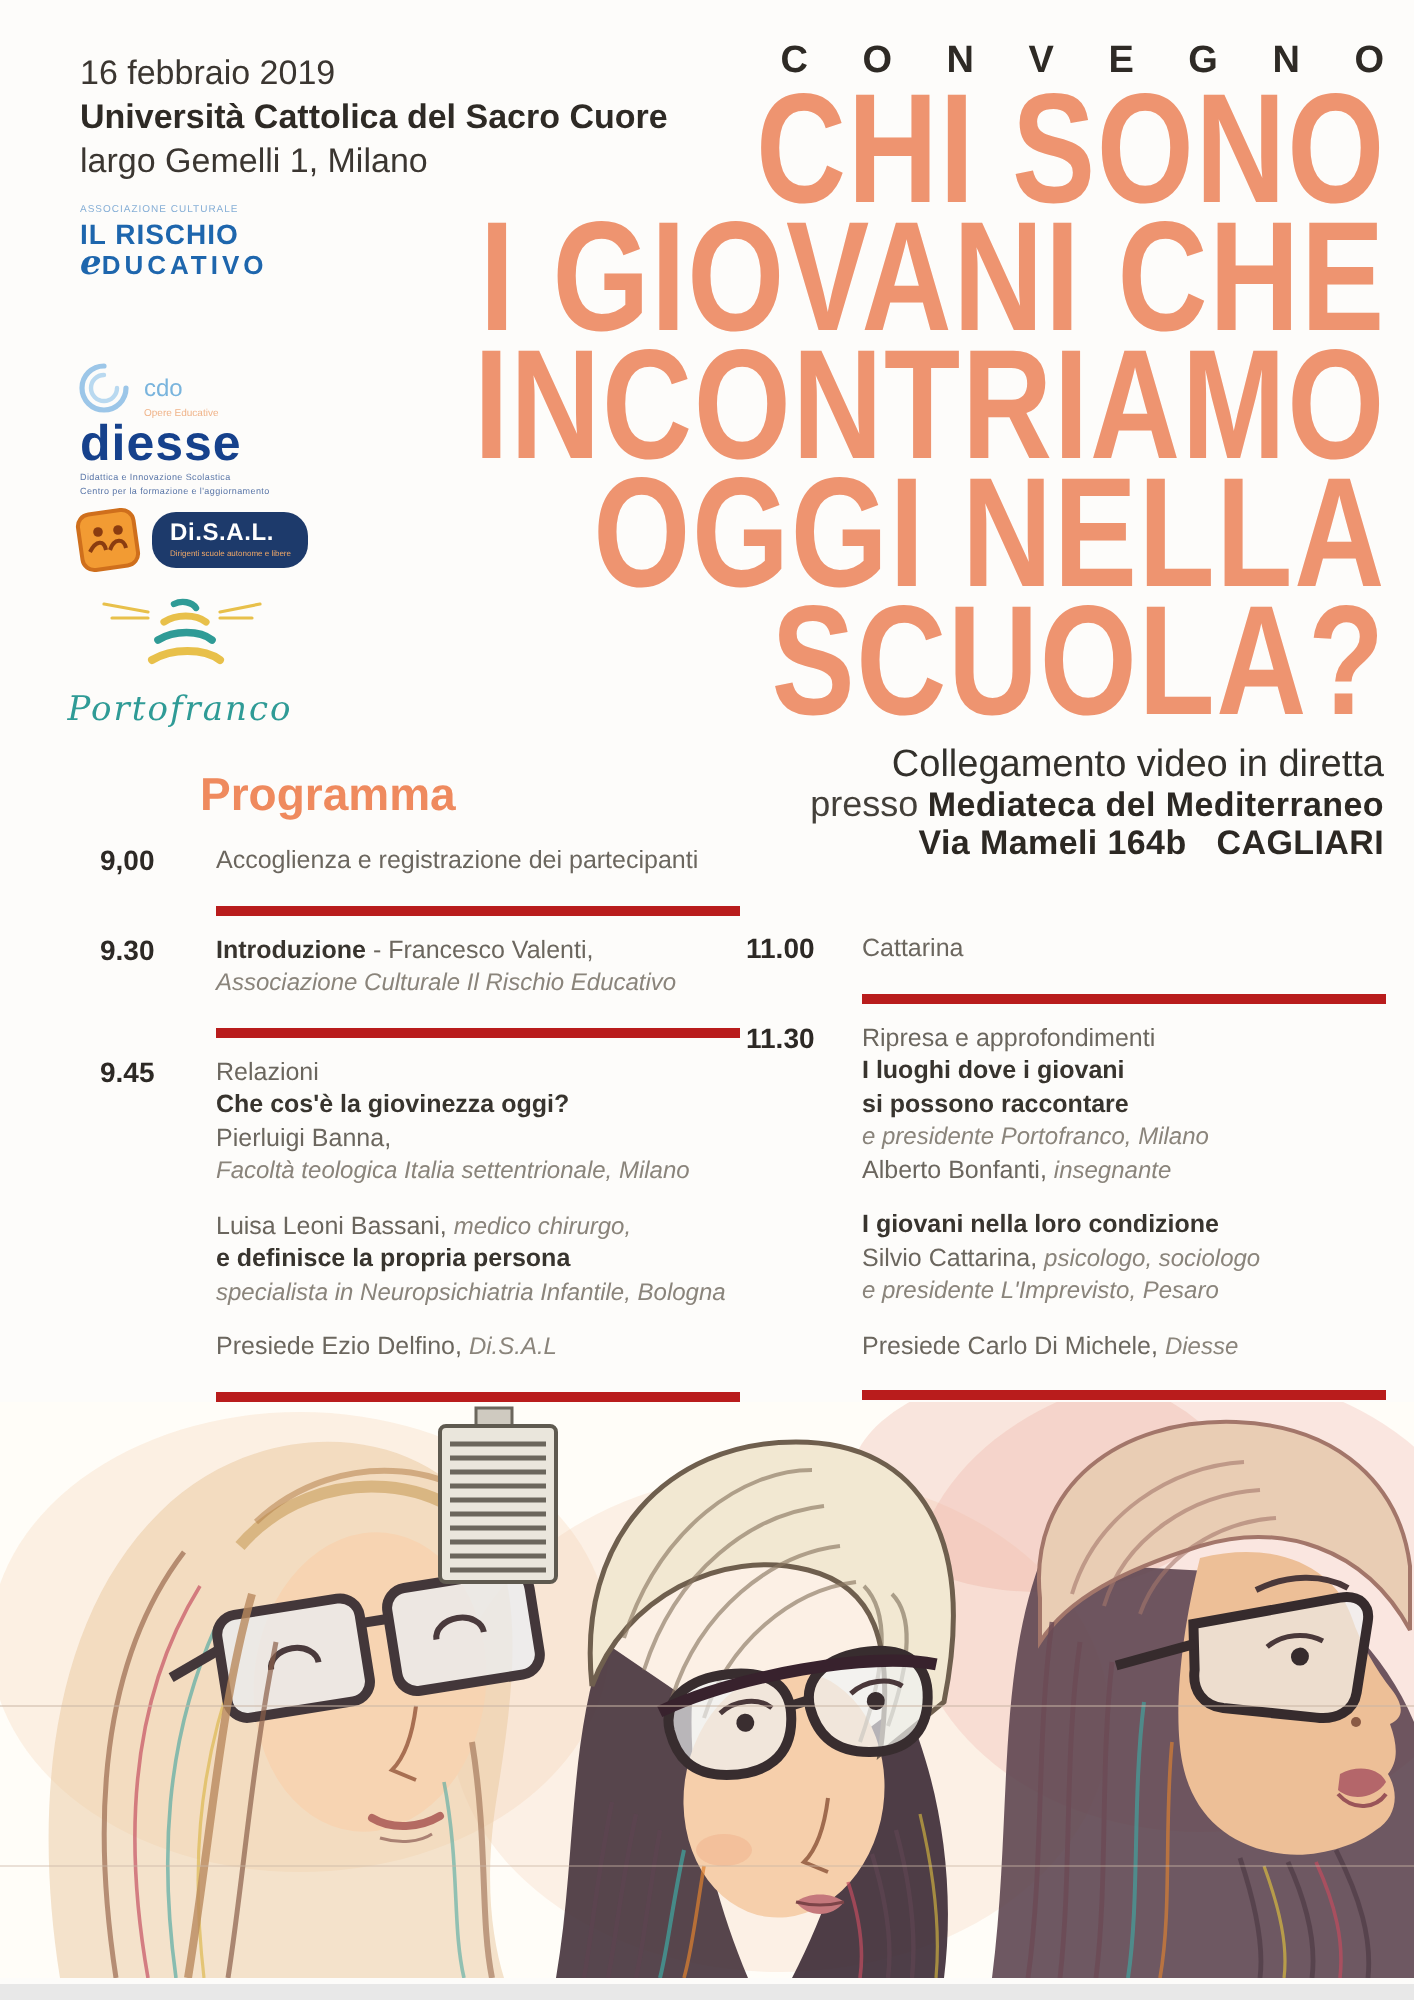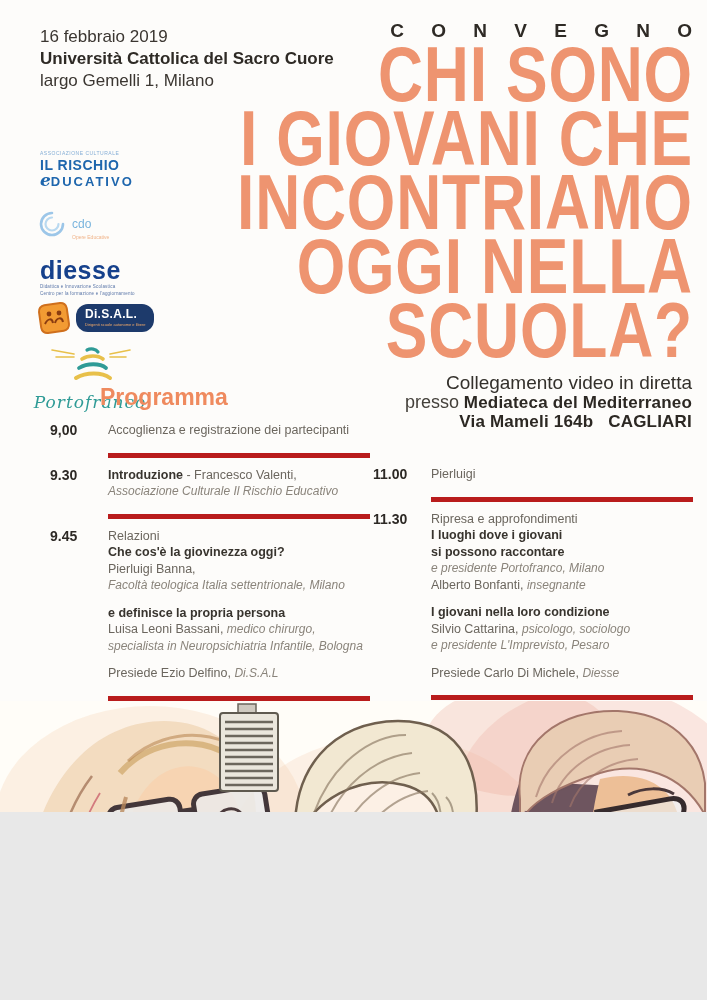--- a/index.html
+++ b/index.html
@@ -1,40 +1,40 @@
 <!DOCTYPE html>
 <html><head>
 <meta charset="utf-8">
 <style>
   html,body{margin:0;padding:0;background:#e8e8e8;}
-  .page{position:relative;width:707px;height:812px;margin:0 auto;background:#fdfcfa;overflow:hidden;
+  .page{position:relative;width:707px;height:992px;margin:0 auto;background:#fdfcfa;overflow:hidden;
         font-family:"Liberation Sans",sans-serif;color:#3a3530;}
   
   .date-block{position:absolute;left:40px;top:26px;font-size:17px;line-height:22px;color:#3b3631;}
   .date-block .venue{font-weight:bold;color:#2e2a25;}
   .kicker{position:absolute;top:20px;right:15px;font-size:19px;font-weight:bold;color:#2e2a25;
           letter-spacing:11px;margin-right:-11px;}
   .title{position:absolute;top:42px;right:14px;text-align:right;color:#ee9470;font-weight:bold;
          font-size:78px;line-height:64px;letter-spacing:1px;}
   .title .tl{transform:scaleX(0.8);transform-origin:100% 50%;white-space:nowrap;}
   
   .broadcast{position:absolute;top:373px;right:15px;text-align:right;color:#2c2823;}
   .broadcast .b1{font-size:19px;line-height:20px;color:#33302b;}
   .broadcast .b2{font-size:17px;line-height:19px;}
   .broadcast .b2 .presso{font-size:18px;font-weight:normal;color:#44403a;}
   .broadcast .bold{font-weight:bold;letter-spacing:.2px;}
   .broadcast .city{margin-left:10px;}
   
-  .logo{position:absolute;left:40px;margin-top:48px;}
+  .logo{position:absolute;left:40px;}
   .rischio{top:103px;line-height:1;}
   .rischio .r-small{font-size:5px;letter-spacing:.5px;color:#85aed6;margin-bottom:2px;}
   .rischio .r-main{font-size:14px;font-weight:bold;color:#1e66ad;letter-spacing:.5px;}
   .rischio .r-sub{font-size:13px;font-weight:bold;color:#1e66ad;letter-spacing:2px;}
   .rischio .r-e{font-family:"DejaVu Serif",serif;font-style:italic;font-size:17px;letter-spacing:0;}
-  .cdo{top:162px;left:38px;}
+  .cdo{top:180px;left:38px;}
   .cdo .c-row{display:flex;align-items:center;gap:6px;}
   .cdo .c-name{font-size:12px;color:#79b4dd;}
   .cdo .c-sub{font-size:5px;color:#f0b48a;margin-left:34px;margin-top:-4px;}
   .diesse{top:210px;line-height:1;}
   .diesse .d-name{font-size:25px;font-weight:bold;color:#16418c;letter-spacing:.5px;}
   .diesse .d-sub{font-size:4.5px;color:#5a76a8;margin-top:2px;letter-spacing:.2px;}
   .disal{top:252px;left:36px;display:flex;align-items:flex-start;gap:4px;}
   .disal .pill{background:#1d3a6b;border-radius:12px;padding:3px 9px 5px;margin-top:4px;}
   .disal .pill .p-name{color:#fff;font-weight:bold;font-size:12px;letter-spacing:.3px;}
   .disal .pill .p-sub{color:#f0a868;font-size:4px;margin-top:1px;}
@@ -153,33 +153,33 @@
         </div>
       </div>
       <div class="prog-item">
         <div class="time">9.45</div>
         <div class="body ruled">
           <div class="line"><span class="rn">Relazioni</span></div>
           <div class="line"><span class="rb">Che cos'è la giovinezza oggi?</span></div>
           <div class="line"><span class="rn">Pierluigi Banna,</span></div>
           <div class="line"><span class="ri">Facoltà teologica Italia settentrionale, Milano</span></div>
           <div class="spacer"></div>
+          <div class="line"><span class="rn">Luisa Leoni Bassani, </span><span class="ri">medico chirurgo,</span></div>
           <div class="line"><span class="rb">e definisce la propria persona</span></div>
-          <div class="line"><span class="rn">Luisa Leoni Bassani, </span><span class="ri">medico chirurgo,</span></div>
           <div class="line"><span class="ri">specialista in Neuropsichiatria Infantile, Bologna</span></div>
           <div class="spacer"></div>
           <div class="line"><span class="rn">Presiede Ezio Delfino, </span><span class="ri">Di.S.A.L</span></div>
         </div>
       </div>
     </div>
   <div class="prog-col col-right">
       <div class="prog-item">
         <div class="time">11.00</div>
         <div class="body ruled">
-          <div class="line"><span class="rn">Pierluigi</span></div>
+          <div class="line"><span class="rn">Cattarina</span></div>
         </div>
       </div>
       <div class="prog-item">
         <div class="time">11.30</div>
         <div class="body ruled">
           <div class="line"><span class="rn">Ripresa e approfondimenti</span></div>
           <div class="line"><span class="rb">I luoghi dove i giovani</span></div>
           <div class="line"><span class="rb">si possono raccontare</span></div>
           <div class="line"><span class="ri">e presidente Portofranco, Milano</span></div>
           <div class="line"><span class="rn">Alberto Bonfanti, </span><span class="ri">insegnante</span></div>

